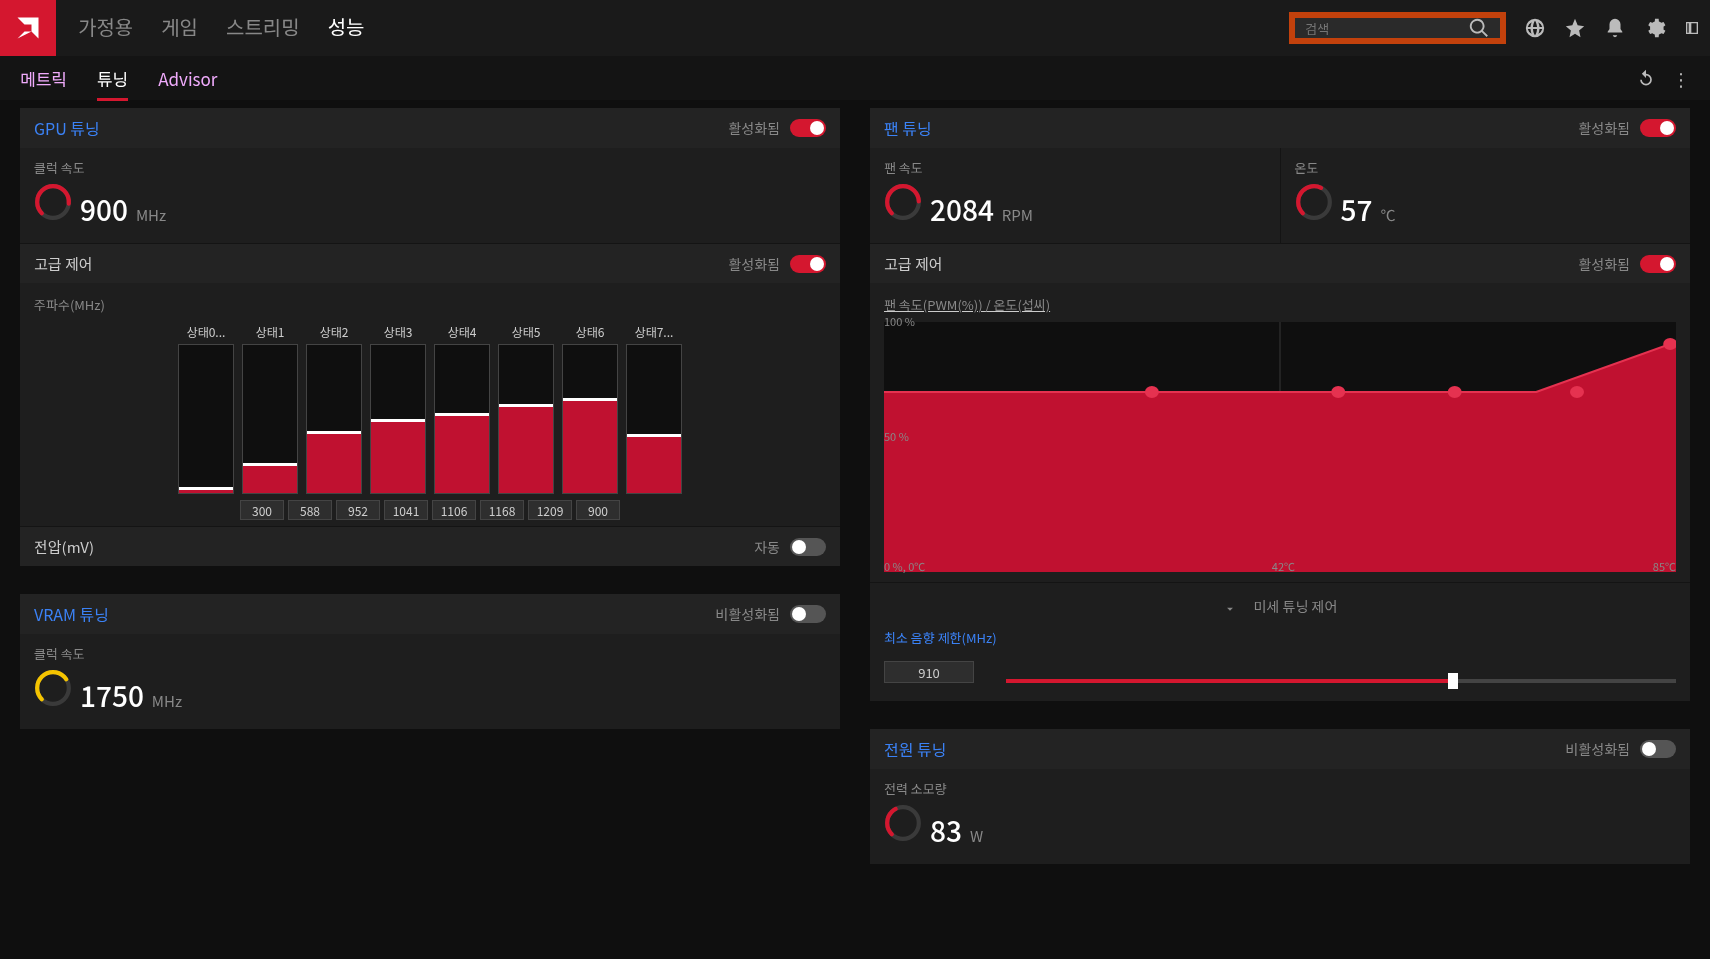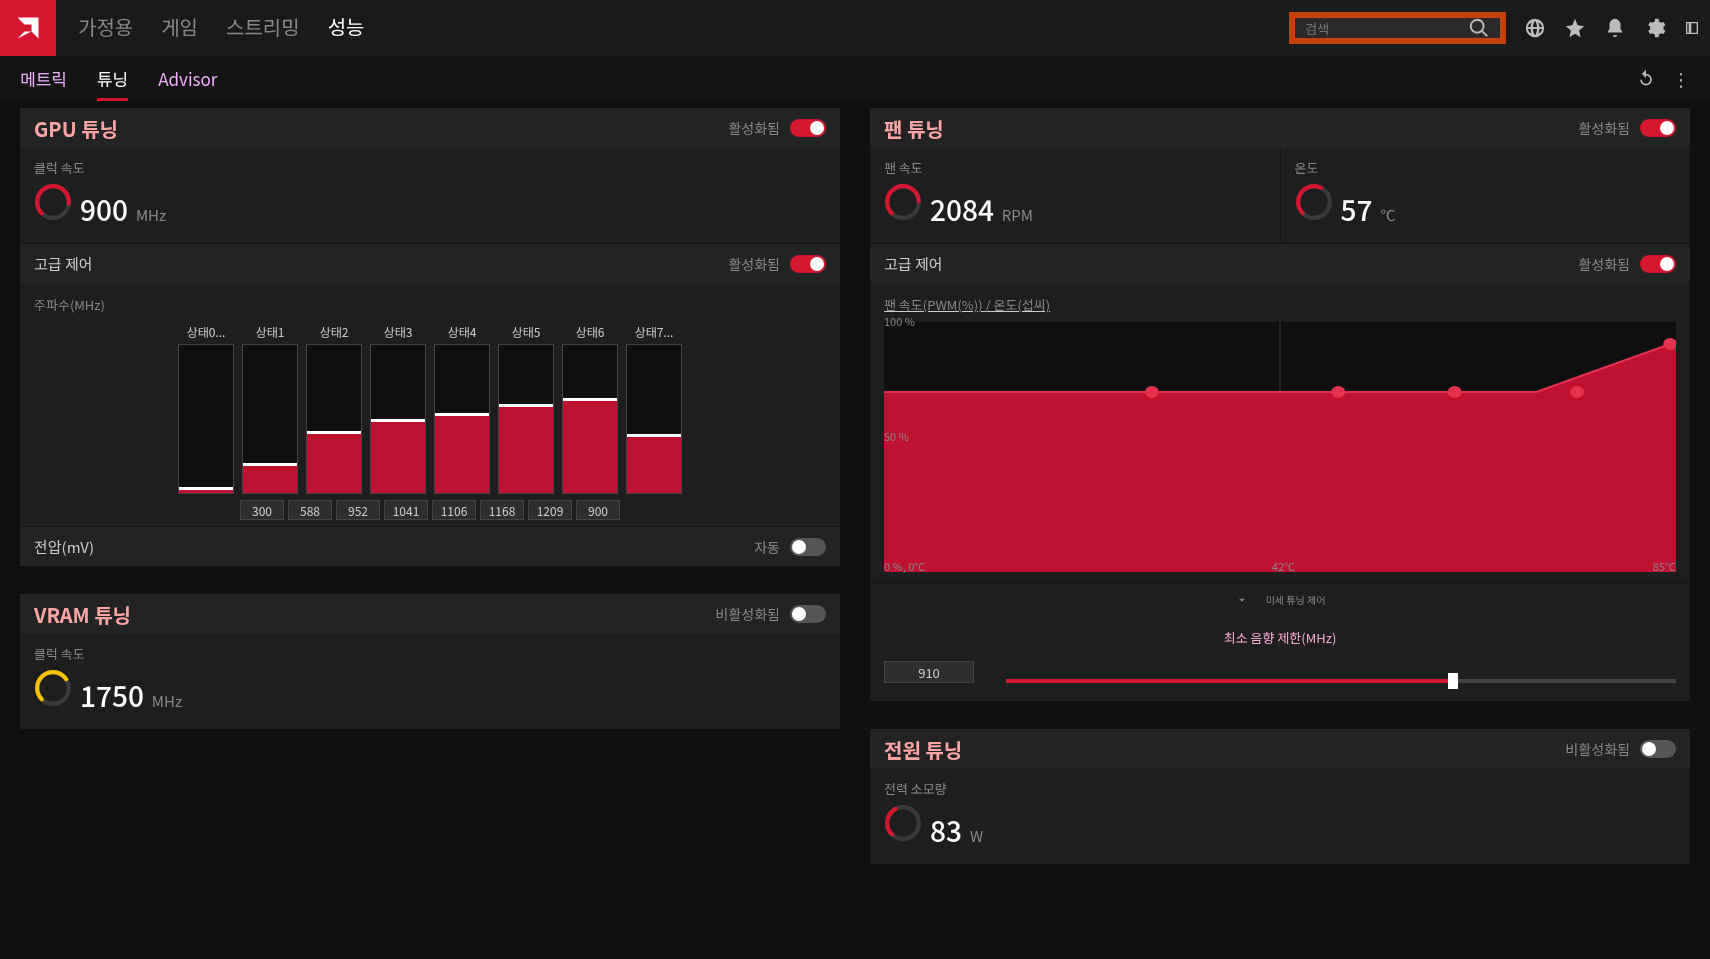--- a/index.html
+++ b/index.html
@@ -22,21 +22,21 @@
   .sub-tab.active { color:#fff; }
   .sub-tab.active::after { content:""; position:absolute; left:0; right:0; bottom:-10px; height:3px; background:#d4172f;}
   .sub-right { margin-left:auto; display:flex; gap:16px; align-items:center;}
   .sub-icon { width:20px; height:20px; fill:#bbb; cursor:pointer;}
   .dots { color:#bbb; font-size:18px; cursor:pointer;}
   
   .content { display:flex; gap:30px; padding:8px 20px; height:calc(100% - 100px); }
   .col { flex:1; display:flex; flex-direction:column; gap:8px;}
   .panel { background:#1e1e1e; }
   .section-header { height:40px; display:flex; align-items:center; padding:0 14px; background:#232323;}
-  .section-header .title { color:#fca5a5; font-size:20px;font-weight:bold;}
+  .section-header .title { color:#3b82f6; font-size:16px;}
   .section-header .status { margin-left:auto; color:#888; font-size:14px;}
   .toggle { width:36px; height:18px; border-radius:10px; background:#555; position:relative; margin-left:10px; cursor:pointer;}
   .toggle.on { background:#d4172f;}
   .toggle::after { content:""; position:absolute; width:14px; height:14px; border-radius:50%; background:#fff; top:2px; left:2px; transition:.2s;}
   .toggle.on::after { left:20px;}
   .metric-row { padding:10px 14px 14px 14px; background:#1e1e1e;}
   .metric-label { color:#888; font-size:13px; margin-bottom:6px;}
   .metric-val { display:flex; align-items:baseline; gap:8px;}
   .metric-val .gauge { display:inline-block; vertical-align:middle;}
   .metric-val .num { color:#fff; font-size:28px; font-weight:500;}
@@ -54,24 +54,24 @@
   .bar-fill { position:absolute; bottom:0; left:0; right:0; background:#c01130;}
   .bar-marker { position:absolute; left:0; right:0; height:3px; background:#fff;}
   .bar-val-row { display:flex; gap:4px; justify-content:center; margin-top:6px;}
   .bar-val { width:44px; height:20px; background:#2e2e2e; border:1px solid #444; color:#ccc; font-size:12px; display:flex; align-items:center; justify-content:center;}
   
   .curve-area { padding:12px 14px 6px 14px; position:relative;text-decoration:underline;}
   .curve-title { color:#888; font-size:13px; margin-bottom:8px;}
   .curve-svg { width:100%; height:250px; background:#0f0f0f;}
   .curve-label { position:absolute; color:#888; font-size:11px;}
   
-  .fine-row { height:34px; display:flex; align-items:center; justify-content:center; gap:17px; color:#888; font-size:10px; background:#1e1e1e; cursor:pointer; border-top:1px solid #141414;}
+  .fine-row { height:34px; display:flex; align-items:flex-end; justify-content:center; gap:17px; color:#888; font-size:14px; background:#1e1e1e; cursor:pointer; border-top:1px solid #141414;}
   
   .slider-area { padding:12px 14px 18px 14px;}
-  .slider-title { color:#f9a8d4; font-size:13px; margin-bottom:14px;text-align:center;}
+  .slider-title { color:#3b82f6; font-size:13px; margin-bottom:14px;}
   .slider-row { display:flex; align-items:flex-end; gap:32px;}
   .slider-val-box { width:90px; height:22px; background:#2e2e2e; border:1px solid #444; color:#ccc; font-size:13px; display:flex; align-items:center; justify-content:center;}
   .slider-track { flex:1; height:4px; background:#444; position:relative;}
   .slider-fill { position:absolute; left:0; top:0; bottom:0; background:#d4172f;}
   .slider-thumb { position:absolute; top:-6px; width:10px; height:16px; background:#fff;}
   
   .metric-row-split { display:flex; }
   .metric-row-split > div { flex:1; padding:10px 14px 14px 14px; }
   .metric-row-split > div:last-child { border-left:1px solid #141414;}
   

